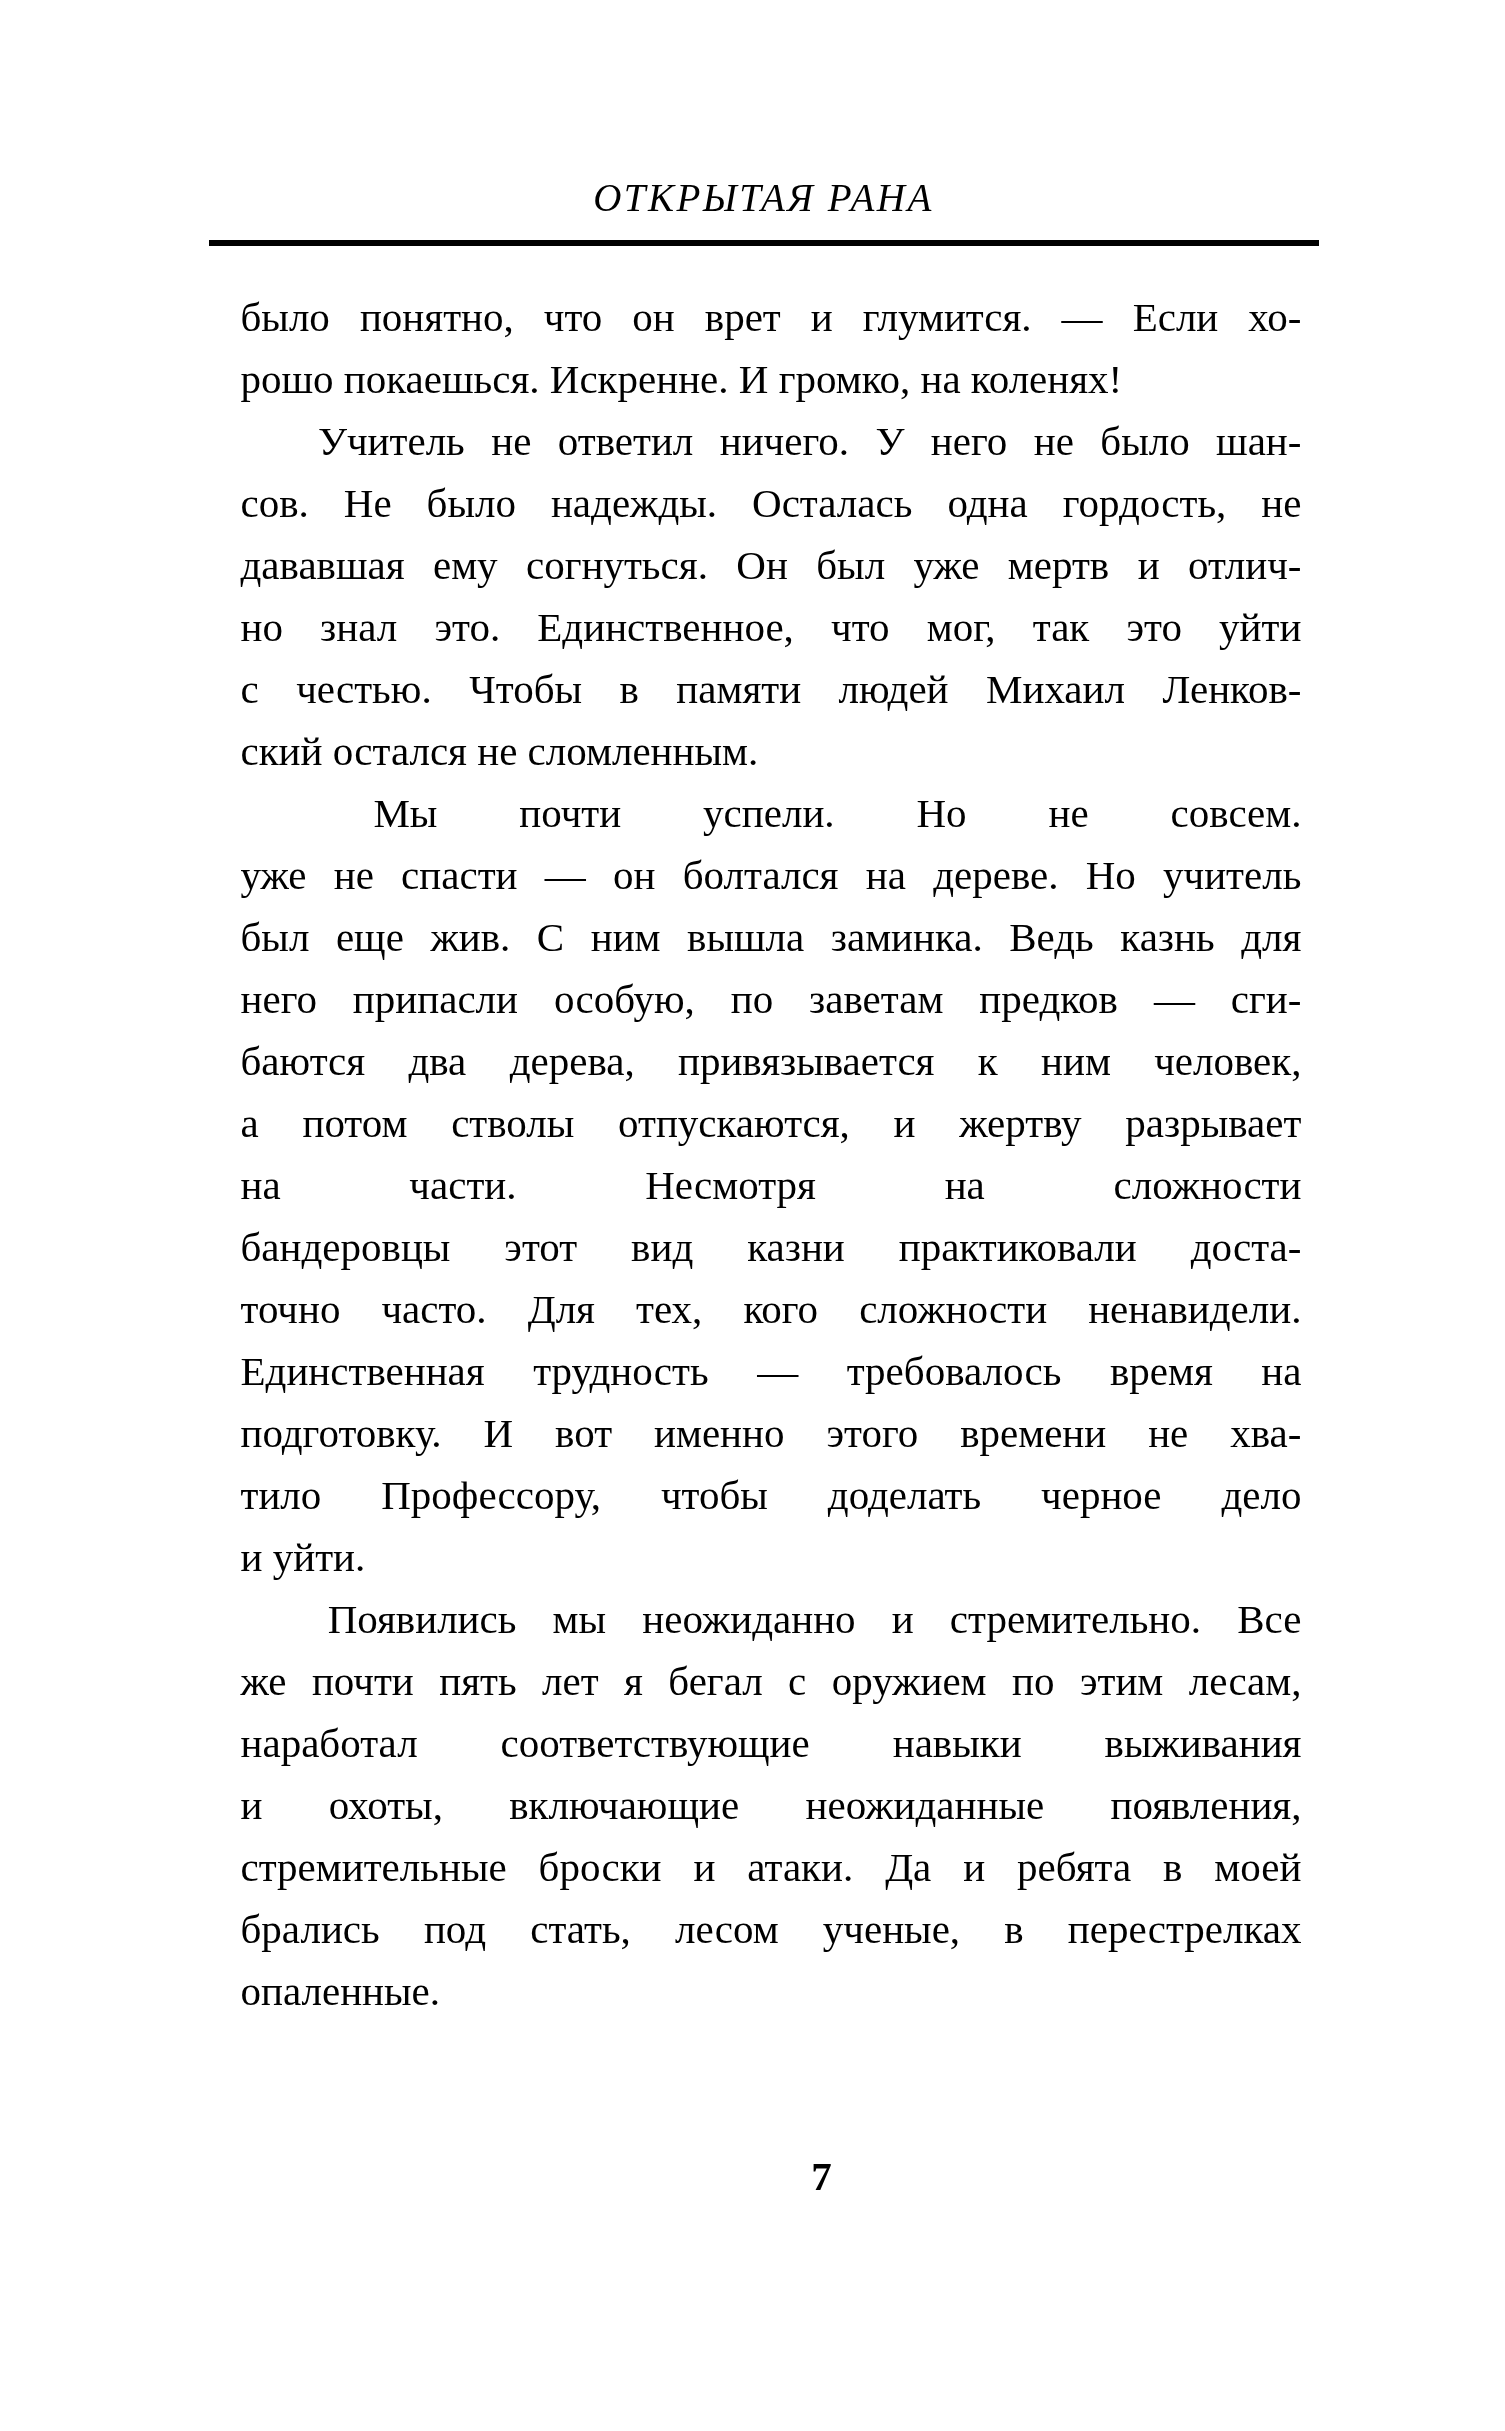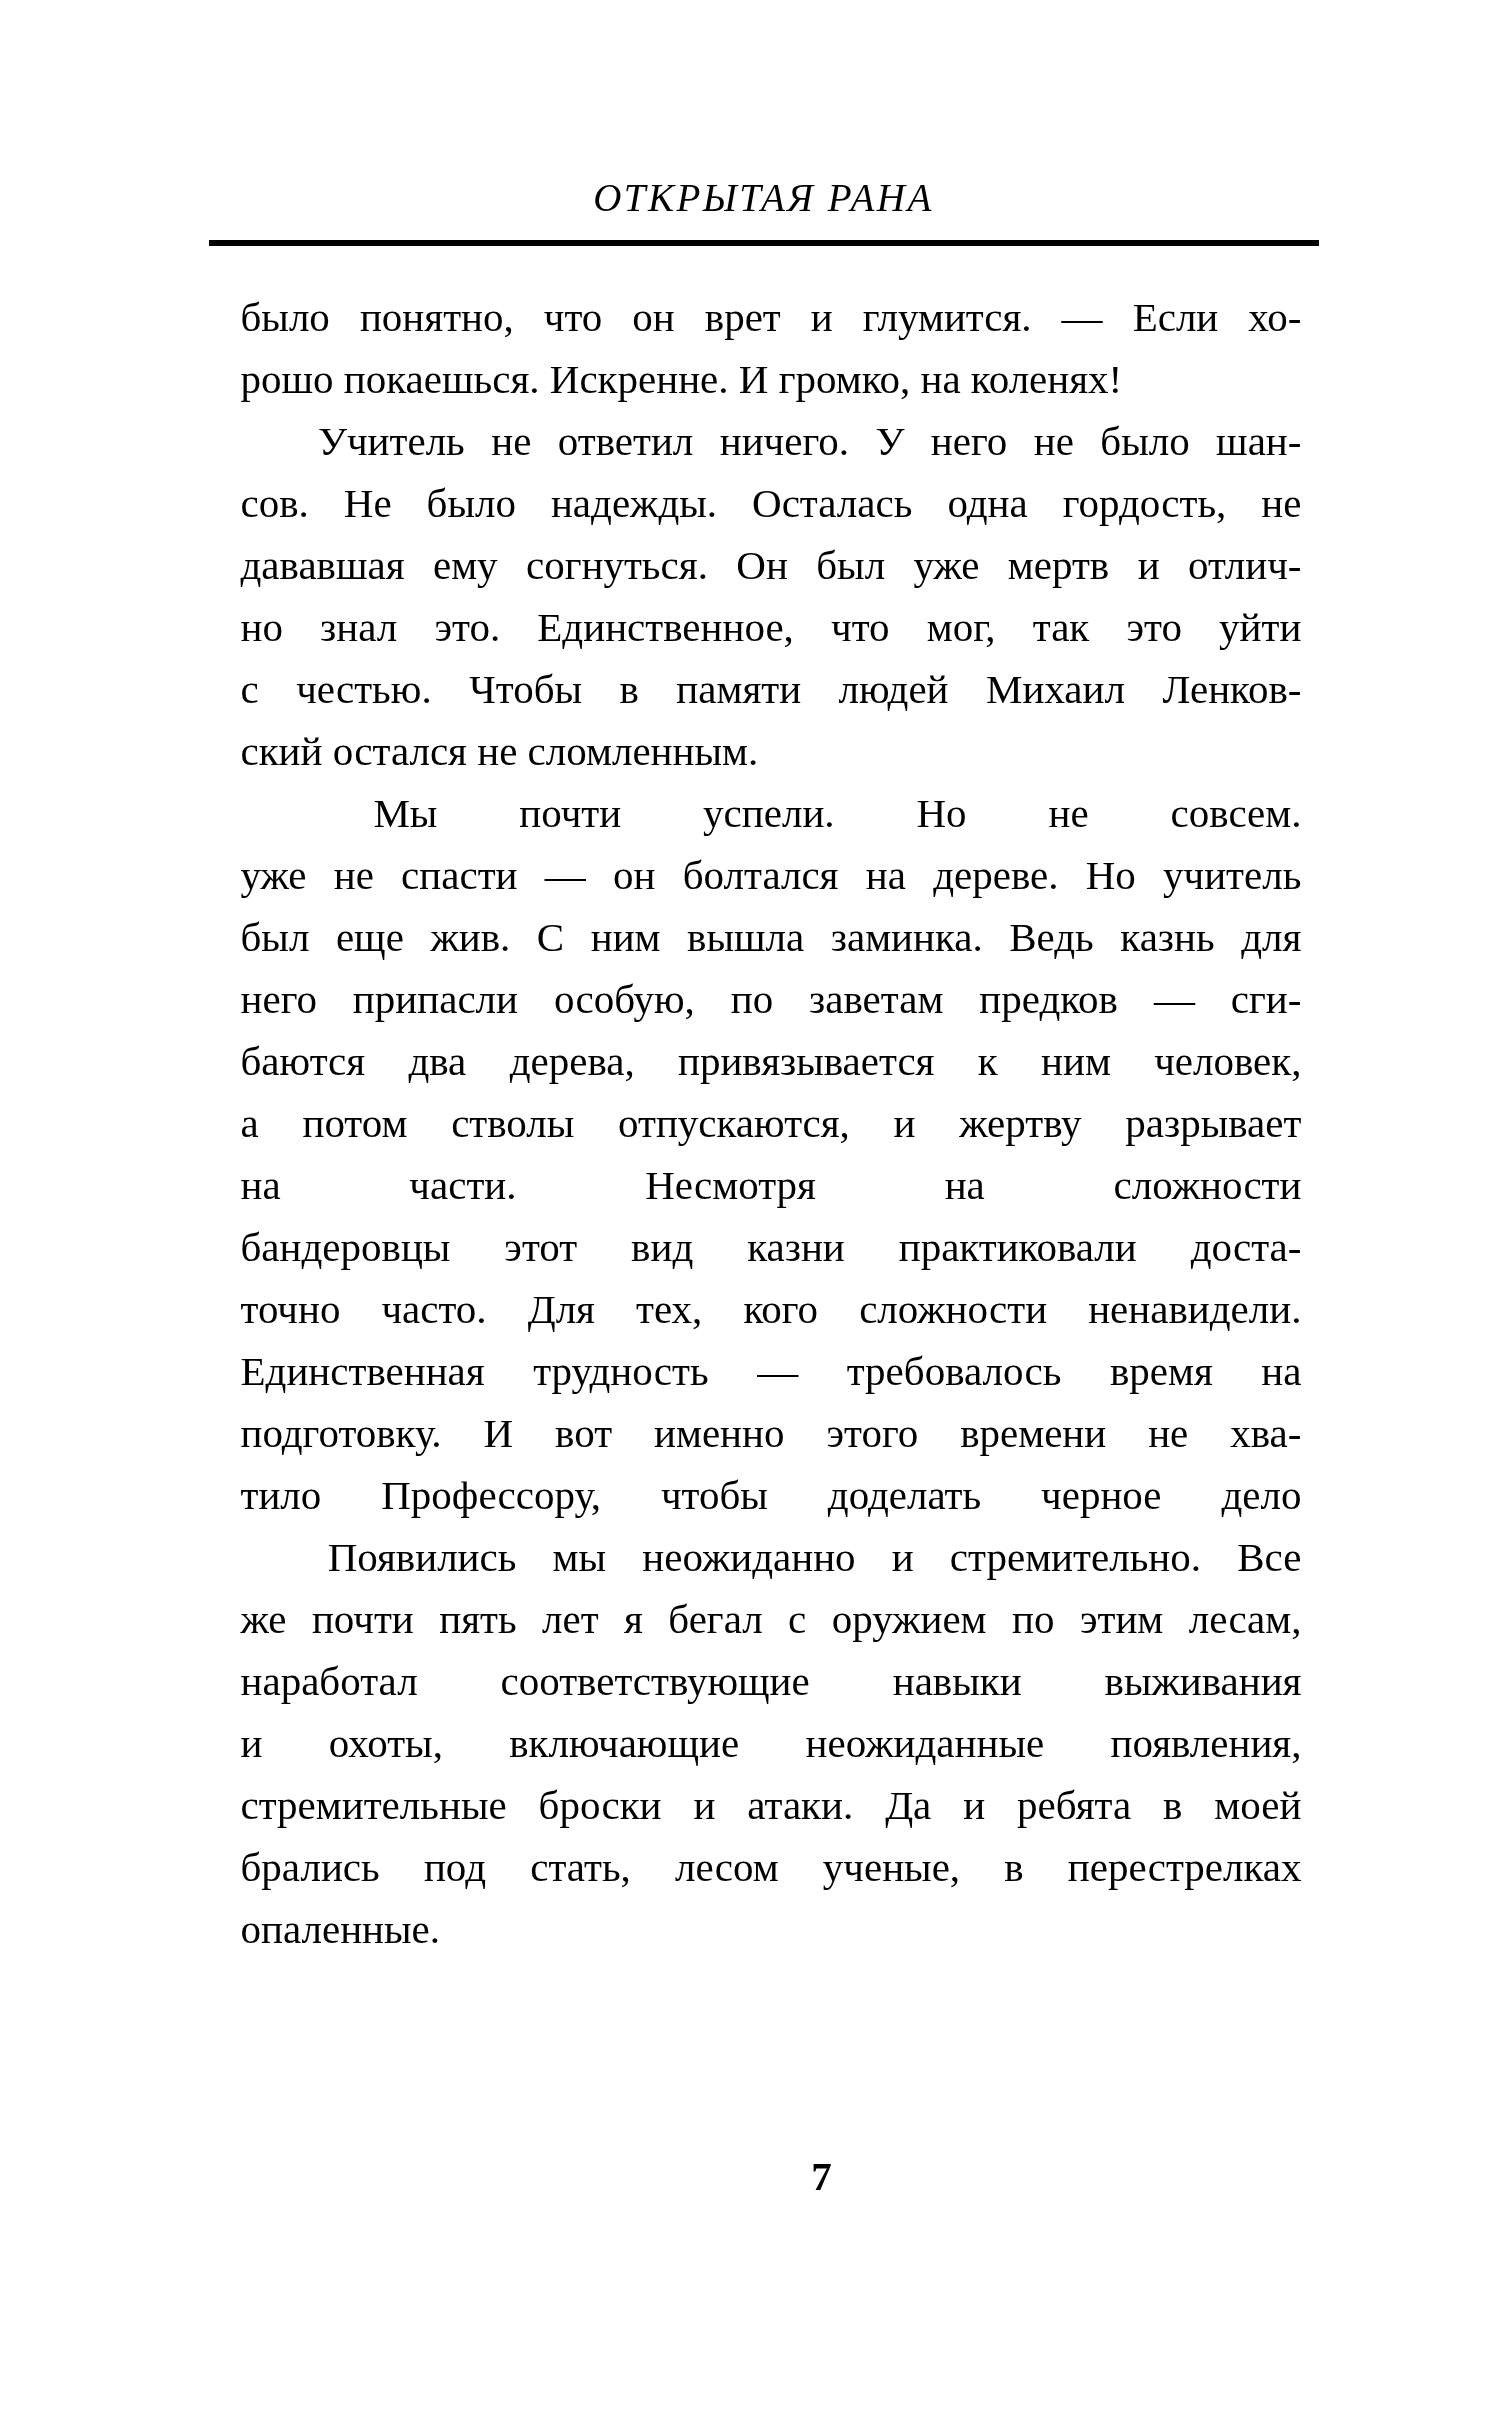--- a/index.html
+++ b/index.html
@@ -281,20 +281,21 @@
           <span>хва-</span>
         </span>
         <span class="line justified">
           <span>тило</span>
           <span>Профессору,</span>
           <span>чтобы</span>
           <span>доделать</span>
           <span>черное</span>
           <span>дело</span>
         </span>
+        <span class="line">и уйти.</span>
       </p>
       <p class="para">
         <span class="line justified">
           <span class="indent"></span>
           <span>Появились</span>
           <span>мы</span>
           <span>неожиданно</span>
           <span>и</span>
           <span>стремительно.</span>
           <span>Все</span>

